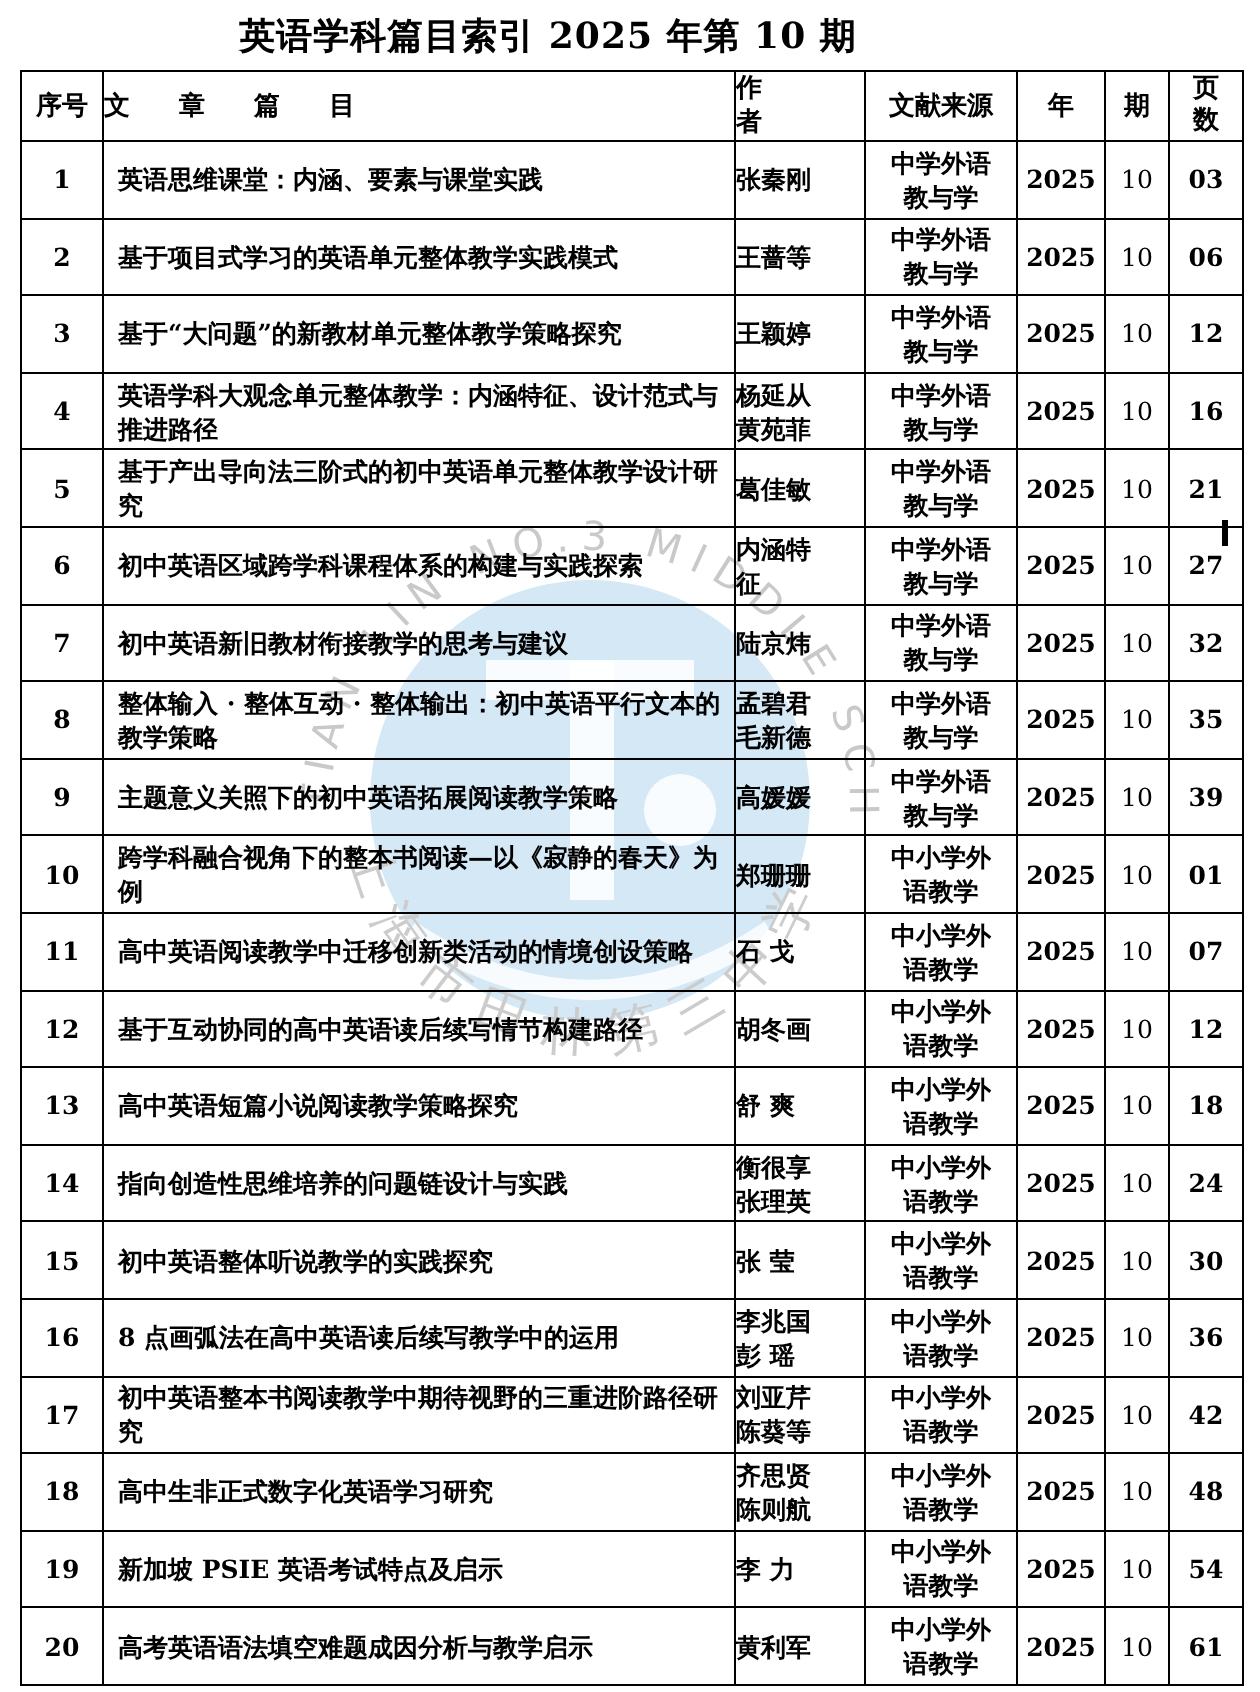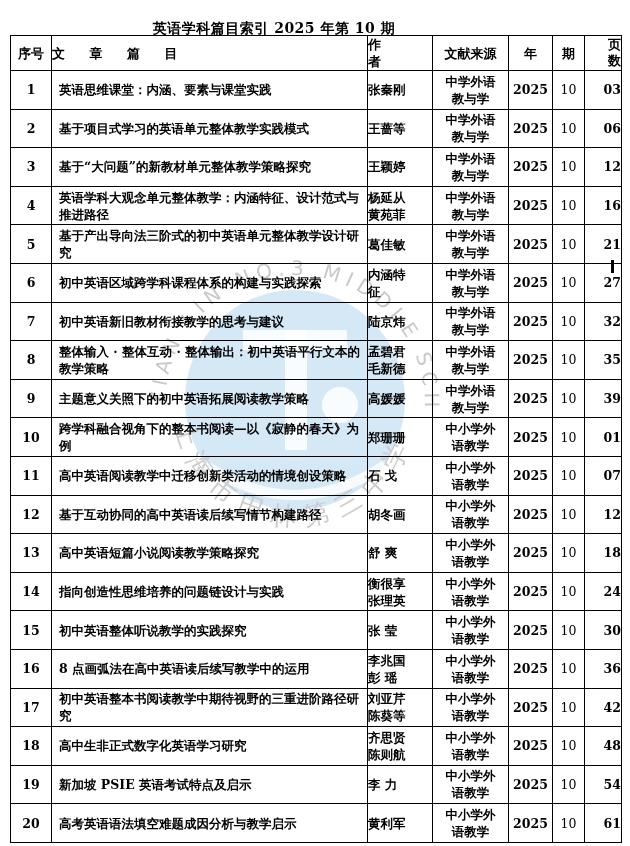--- a/index.html
+++ b/index.html
@@ -1,34 +1,34 @@
 <!DOCTYPE html>
 <html><head>
 <meta charset="utf-8">
 <style>
   html, body { margin: 0; padding: 0; background: #ffffff; }
   body { width: 630px; height: 846px; position: relative; overflow: hidden;
          font-family: "DejaVu Serif", "Liberation Serif", serif; color: #000; }
-  .title { position: absolute; top: 20px; left: 0; width: 548px; text-align: center;
-           font-size: 14px; font-weight: bold; letter-spacing: 0.5px; }
+  .title { position: absolute; top: 6px; left: 0; width: 548px; text-align: center;
+           font-size: 18px; font-weight: bold; letter-spacing: 0.5px; }
   .watermark { position: absolute; left: 135px; top: 235px; width: 320px; height: 320px;
                pointer-events: none; z-index: 0; }
   table { position: absolute; left: 10px; top: 35px; border-collapse: collapse;
           table-layout: fixed; width: 602px; z-index: 1; background: transparent; }
   td, th { border: 1px solid #000; padding: 0; font-size: 12.5px; font-weight: bold;
            line-height: 17px; vertical-align: middle; }
   th { height: 32px; font-size: 13px; text-align: center; }
   td { height: 37.6px; }
   .c-no { width: 40px; text-align: center; }
   .c-title { width: 313px; text-align: left; padding-left: 7px; padding-right: 2px; }
   .c-author { width: 64px; text-align: left; }
   .c-src { width: 75px; text-align: center; }
   .c-year { width: 43px; text-align: center; }
   .c-issue { width: 31px; text-align: center; font-weight: normal; }
-  .c-page { width: 36px; text-align: right; }
+  .c-page { width: 36px; text-align: center; }
   th.c-issue { font-weight: bold; }
   .spaced { letter-spacing: 10px; }
   .spaced-author { letter-spacing: 12px; }
   .src-text { display: inline-block; width: 52px; line-height: 17px; word-break: break-all; }
   .author-text { display: inline-block; width: 42px; line-height: 17px; word-break: break-all; }
   .page-col-header { display: inline-block; width: 14px; line-height: 16px; word-break: break-all; }
   .cursor-mark { position: absolute; left: 611px; top: 260px; width: 3px; height: 13px; background: #000; z-index: 2; }
 </style>
 </head>
 <body>

